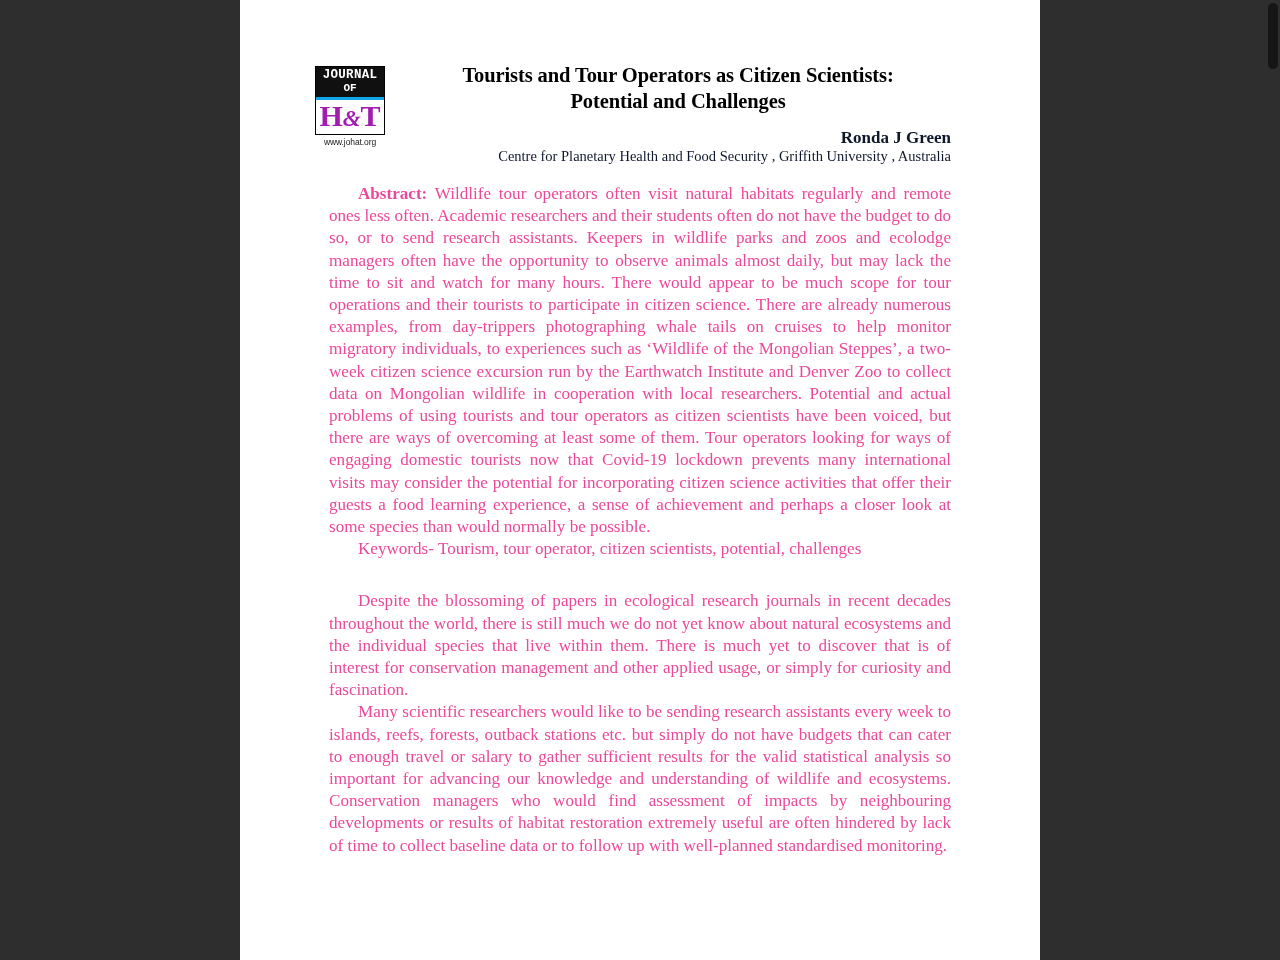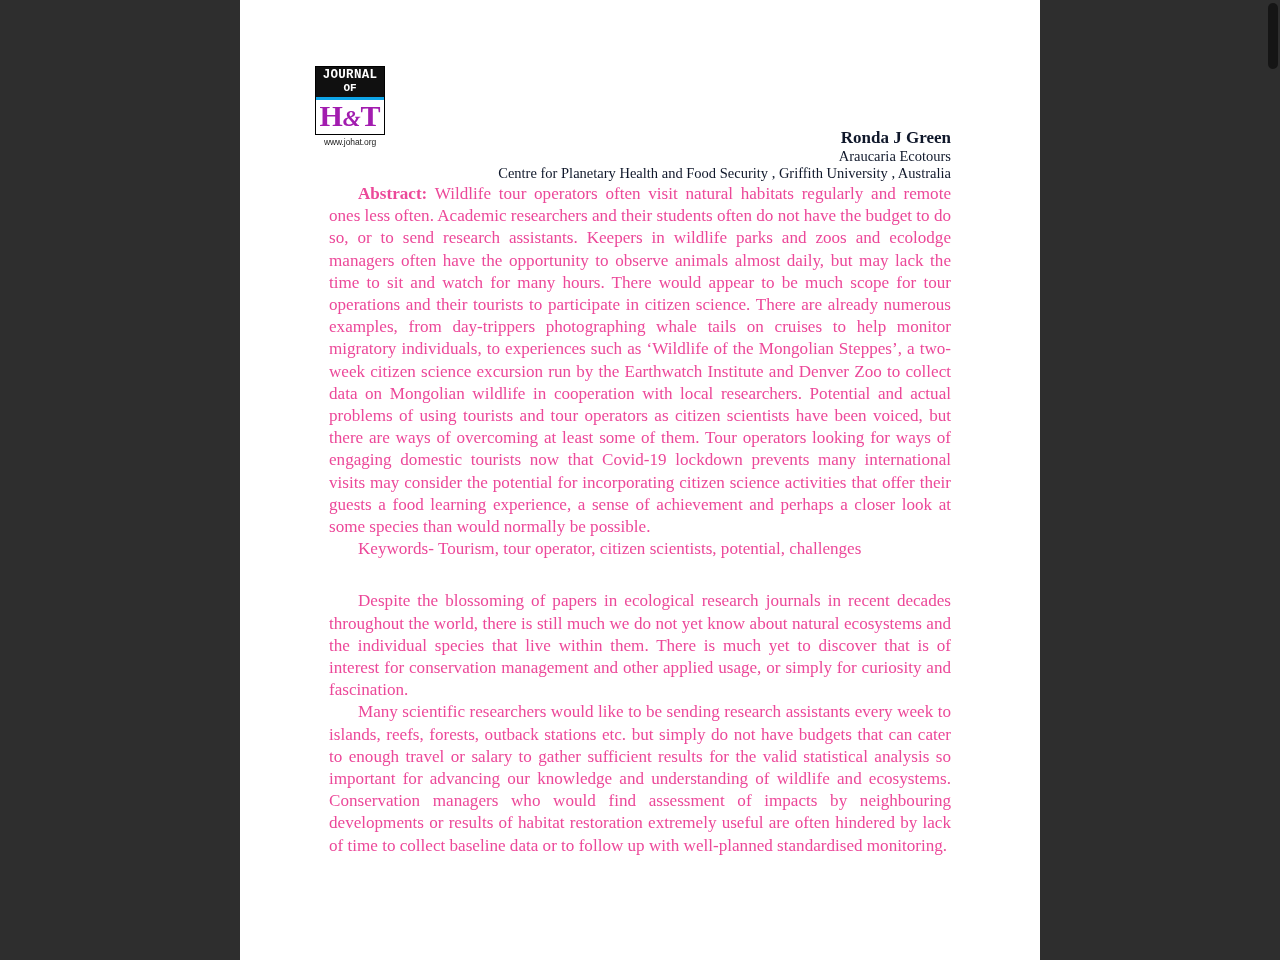--- a/index.html
+++ b/index.html
@@ -231,24 +231,29 @@
           <div class="logo-box">
             <div class="logo-top">
               <span class="logo-journal">JOURNAL</span>
               <span class="logo-of">OF</span>
             </div>
             <div class="logo-bottom"><span>H</span><span class="logo-amp">&amp;</span><span>T</span></div>
           </div>
           <div class="logo-url">www.johat.org</div>
         </div>
 
+        <div class="title-block">
+          <h1 class="doc-title">
+            <span>Tourists and Tour Operators as Citizen Scientists:</span><br>
+            <span>Potential and Challenges</span>
+          </h1>
+        </div>
 
         <div class="author-block">
           <div class="author-name">Ronda J Green</div>
-          <div class="author-org">Araucaria Ecotours</div>
           <div class="author-affil">Centre for Planetary Health and Food Security , Griffith University , Australia</div>
         </div>
 
       </div>
 
       <div class="body-area">
 
         <p class="para"><span class="lead">Abstract:</span><span> Wildlife tour operators often visit natural habitats regularly and remote ones less often. Academic researchers and their students often do not have the budget to do so, or to send research assistants. Keepers in wildlife parks and zoos and ecolodge managers often have the opportunity to observe animals almost daily, but may lack the time to sit and watch for many hours. There would appear to be much scope for tour operations and their tourists to participate in citizen science. There are already numerous examples, from day-trippers photographing whale tails on cruises to help monitor migratory individuals, to experiences such as ‘Wildlife of the Mongolian Steppes’, a two-week citizen science excursion run by the Earthwatch Institute and Denver Zoo to collect data on Mongolian wildlife in cooperation with local researchers. Potential and actual problems of using tourists and tour operators as citizen scientists have been voiced, but there are ways of overcoming at least some of them. Tour operators looking for ways of engaging domestic tourists now that Covid-19 lockdown prevents many international visits may consider the potential for incorporating citizen science activities that offer their guests a food learning experience, a sense of achievement and perhaps a closer look at some species than would normally be possible.</span></p>
 
         <p class="keywords">Keywords- Tourism, tour operator, citizen scientists, potential, challenges</p>

